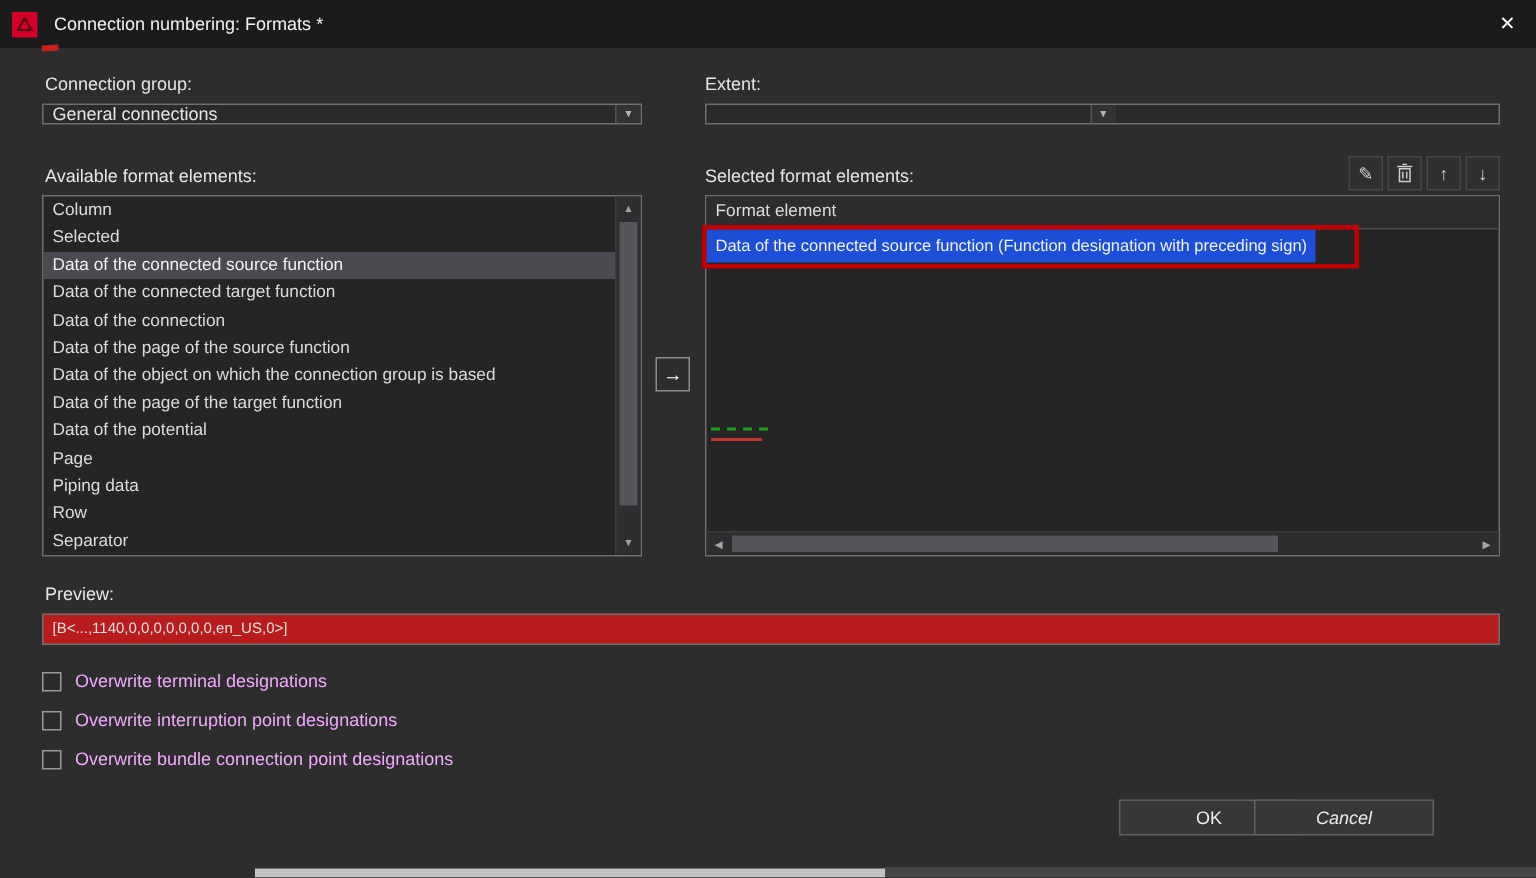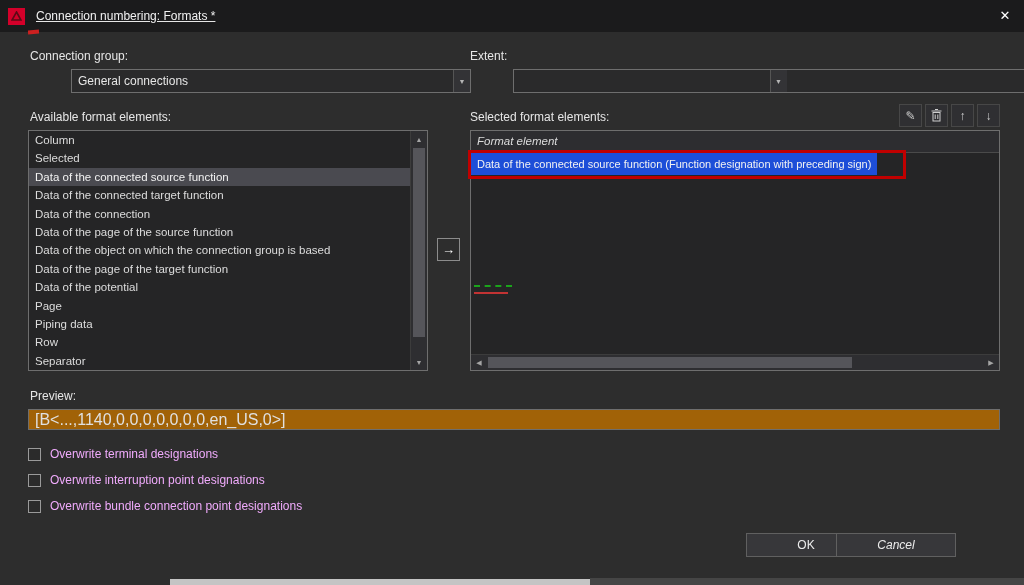--- a/index.html
+++ b/index.html
@@ -7,36 +7,36 @@
   body {
     background:#2d2d2d;
     font-family:"Liberation Sans", sans-serif;
     font-size:12px;
     color:#e6e6e6;
     position:relative;
   }
   
   .titlebar {
     position:absolute; top:0; left:0; width:1024px; height:32px;
-    background:#1b1b1c; display:flex; align-items:center;text-decoration:underline;
+    background:#1b1b1c; display:flex; align-items:center;
   }
   .logo {
     width:17px; height:17px; margin-left:8px; background:#d4002a;
     display:flex; align-items:center; justify-content:center;
   }
   .title { margin-left:11px; font-size:12px; color:#f2f2f2; }
   .close-btn {
     position:absolute; right:10px; top:7px; width:18px; height:18px;
     color:#ffffff; font-size:13px; line-height:18px; text-align:center; cursor:pointer;
   }
   
   .label { position:absolute; font-size:12px; color:#e6e6e6; white-space:nowrap; }
   .combo {
-    position:absolute; height:24px; background:#2a2a2b; border:1px solid #6e6e6e;
-    display:flex; align-items:center;margin-left:43px;
+    position:absolute; height:14px; background:#2a2a2b; border:1px solid #6e6e6e;
+    display:flex; align-items:center;
   }
   .combo .value { flex:1; padding-left:6px; color:#e6e6e6; white-space:nowrap; overflow:hidden; }
   .combo .drop {
     width:17px; height:100%; border-left:1px solid #555; background:#333336;
     display:flex; align-items:center; justify-content:center; color:#b5b5b5; font-size:7px;
   }
   .listbox, .tablebox {
     position:absolute; background:#252526; border:1px solid #6e6e6e; display:flex;
   }
   .list-items { flex:1; overflow:hidden; }
@@ -50,21 +50,21 @@
   .vscroll .arr {
     position:absolute; left:0; width:100%; height:16px;
     display:flex; align-items:center; justify-content:center; font-size:7px; color:#a5a5a5;
   }
   .vscroll .arr.up { top:0; } .vscroll .arr.down { bottom:0; }
   .vscroll .thumb { position:absolute; left:2px; right:2px; top:17px; bottom:33px; background:#55555a; }
   
   .tablebox { flex-direction:column; }
   .thead {
     height:22px; line-height:21px; padding-left:6px; background:#2d2d30;
-    border-bottom:1px solid #4a4a4a; color:#dcdcdc; font-size:11.5px;font-style:italic;
+    border-bottom:1px solid #4a4a4a; color:#dcdcdc; font-size:11.5px;
   }
   .trows { flex:1; overflow:hidden; }
   .trow {
     height:22px; line-height:22px; padding:0 6px; font-size:11px;
     color:#f2f2f2; white-space:nowrap; cursor:default;
   }
   .trow.selected { display:inline-block; background:#1d4ed8; max-width:430px; overflow:hidden; }
   
   .hscroll { height:16px; background:#2e2e31; border-top:1px solid #3c3c3c; position:relative; }
   .hscroll .arr {
@@ -81,22 +81,22 @@
     color:#cfcfcf; font-size:12px; cursor:pointer;
   }
   
   .arrow-btn {
     position:absolute; left:437px; top:238px; width:23px; height:23px;
     background:#2d2d2d; border:1px solid #8c8c8c; color:#ffffff;
     display:flex; align-items:center; justify-content:center; font-size:13px; cursor:pointer;
   }
   
   .textfield {
-    position:absolute; height:21px; background:#a16207; border:1px solid #6e6e6e;
-    display:flex; align-items:center; padding-left:6px; font-size:16px; color:#e0e0e0;
+    position:absolute; height:21px; background:#b91c1c; border:1px solid #6e6e6e;
+    display:flex; align-items:center; padding-left:6px; font-size:10px; color:#e0e0e0;
     white-space:nowrap; overflow:hidden;
   }
   
   .check-row { position:absolute; display:flex; align-items:center; height:14px; }
   .checkbox { width:13px; height:13px; background:#2b2b2b; border:1px solid #9a9a9a; cursor:pointer; }
   .check-label { margin-left:9px; font-size:12px; color:#f0abfc; }
   
   .btn {
     position:absolute; width:120px; height:24px; top:533px;
     background:#37373a; border:1px solid #606060; color:#ececec; font-size:12px;

